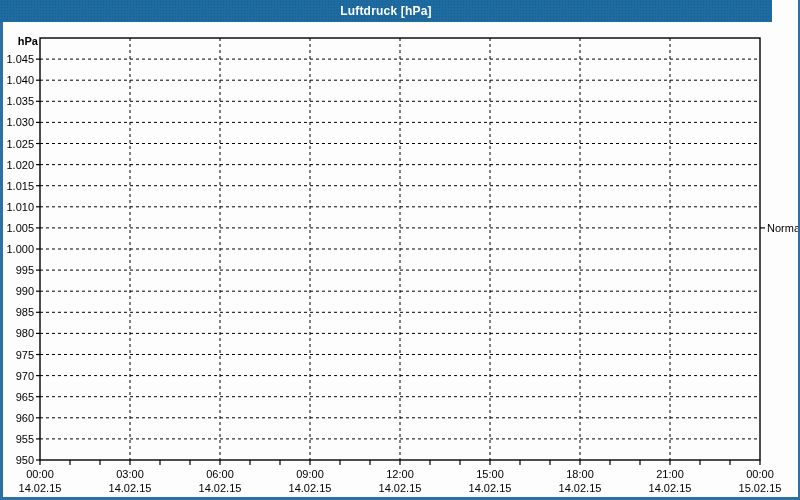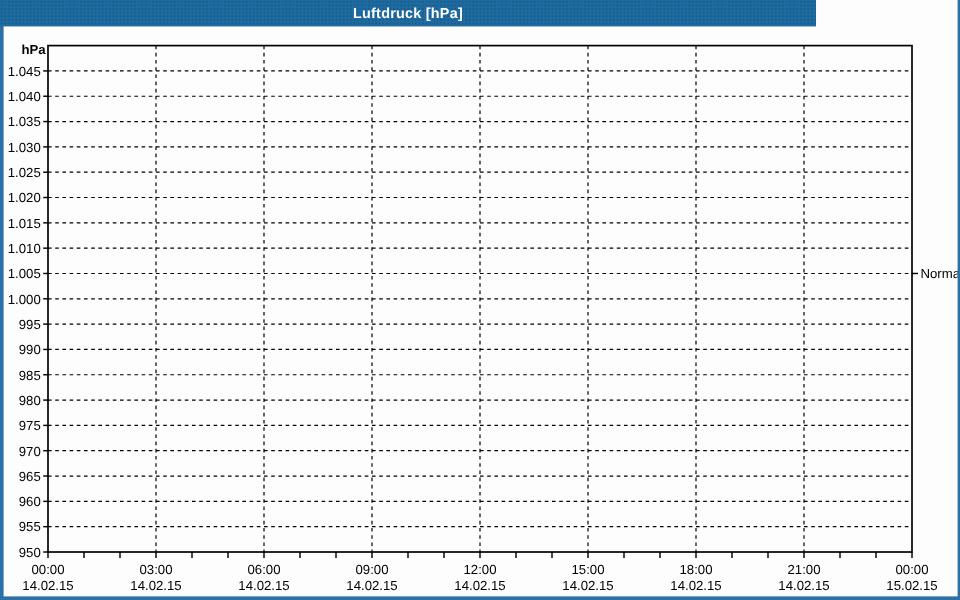--- a/index.html
+++ b/index.html
@@ -3,21 +3,21 @@
 <meta charset="utf-8">
 <style>
   html, body { margin: 0; padding: 0; }
   body {
     width: 800px; height: 500px;
     position: relative; overflow: hidden;
     background: #fdfdfd;
     font-family: "Liberation Sans", "DejaVu Sans", sans-serif;
   }
   .titlebar {
-    position: absolute; left: 0; top: 0; width: 680px; height: 22px;
+    position: absolute; left: 0; top: 0; width: 772px; height: 22px;
     background-color: #1e6ba1;
     background-image: radial-gradient(rgba(0,0,0,0.13) 1px, transparent 1px);
     background-size: 3px 3px;
     color: #ffffff;
     font-size: 12px; font-weight: bold;
     text-align: center; line-height: 22px;
     letter-spacing: 0.2px;
     z-index: 3;
   }
   .border { position: absolute; background: #2d70a6; z-index: 2; }

